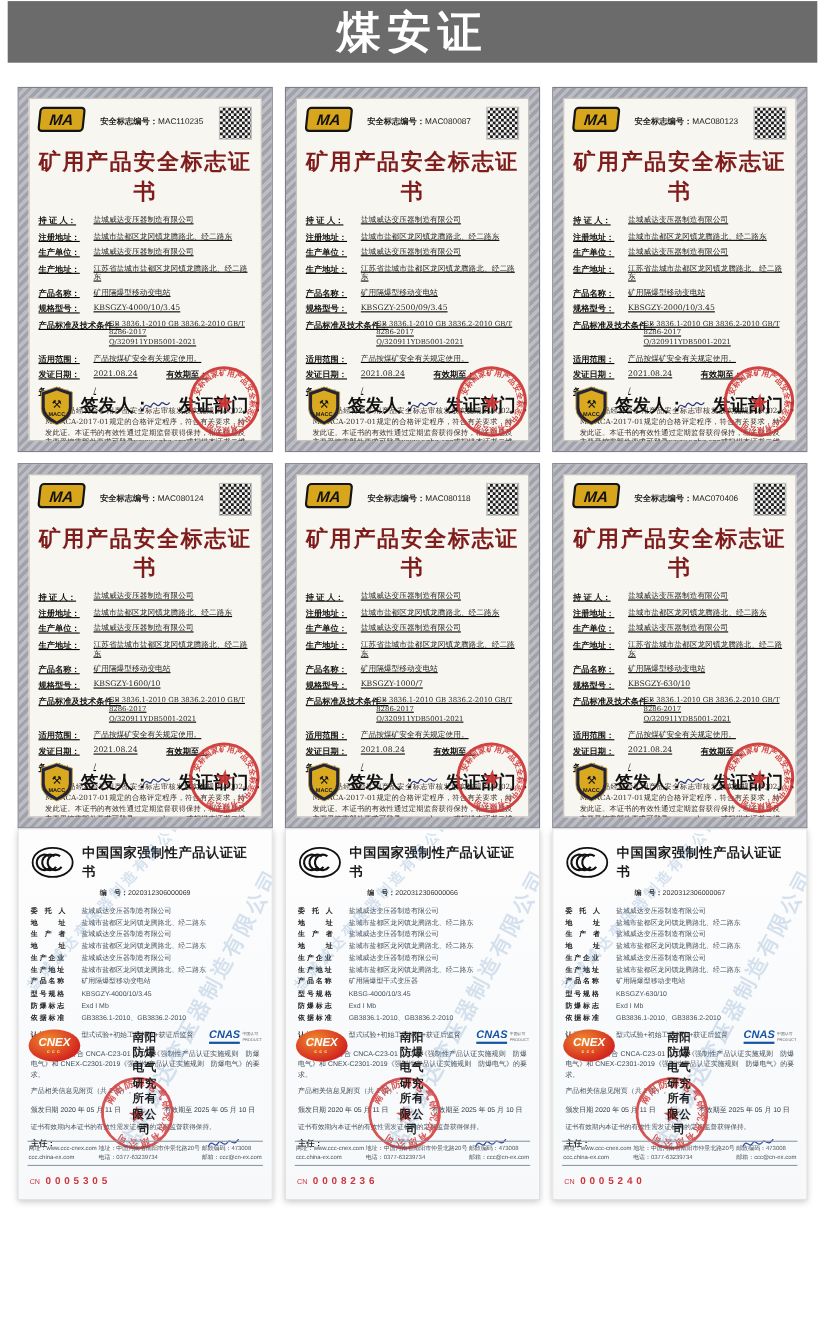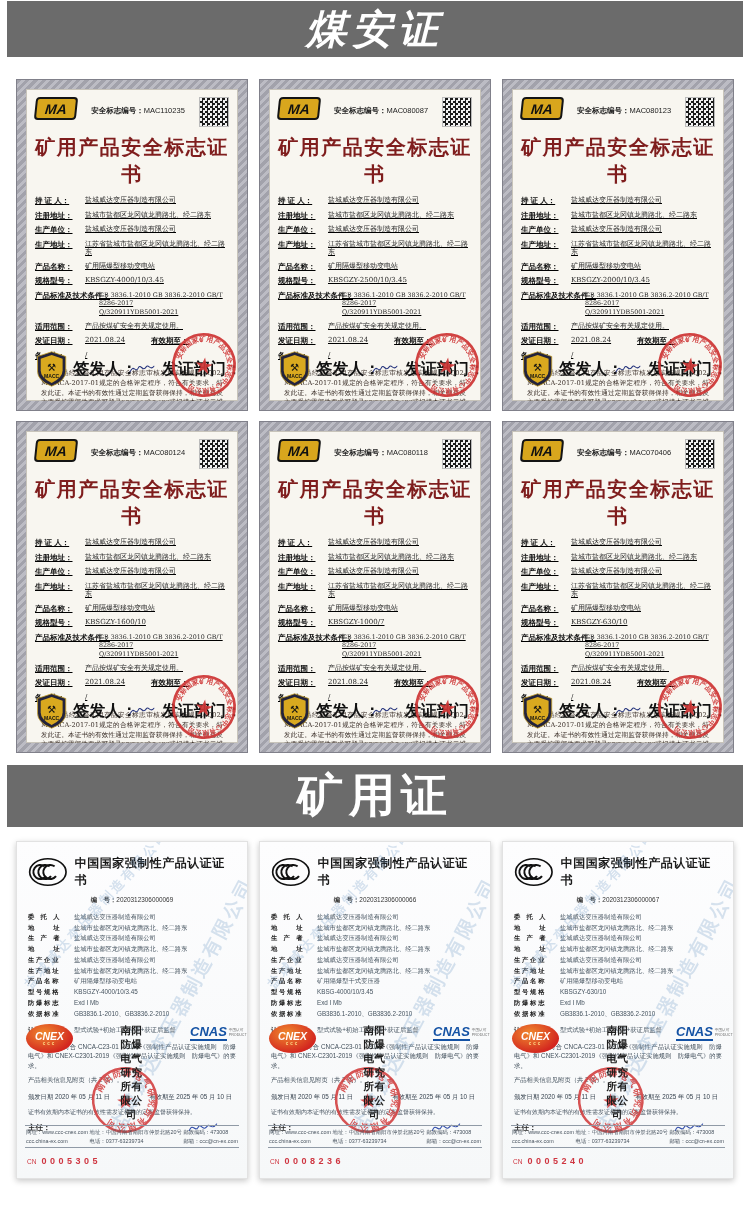--- a/index.html
+++ b/index.html
@@ -4,21 +4,21 @@
 <style>
   * { margin:0; padding:0; box-sizing:border-box; }
   html,body { background:#ffffff; width:750px; font-family:"Liberation Sans", sans-serif; }
   .page { width:750px; height:1214px; position:relative; overflow:hidden; background:#fff; }
 
   
   .banner { background:#6b6b6b; margin:0 7px; display:flex; align-items:center; justify-content:center; }
   .banner.b1 { height:56px; margin-top:1px; }
   .banner.b2 { height:62px; margin-top:12px; margin-bottom:14px; }
   .banner span { color:#fff; font-weight:900; letter-spacing:6px; }
-  .banner.b1 span { font-size:40px;font-style:italic; }
+  .banner.b1 span { font-size:40px; }
   .banner.b2 span { font-size:46px; }
 
   
   .grid { display:grid; grid-template-columns:repeat(3,232px); gap:10px 11px; justify-content:center; margin-top:22px; }
   .grid.ccc-grid { margin-top:0; }
 
   
   .ma-card { width:232px; height:332px; padding:9px; border:1px solid #80808a;
     background:repeating-linear-gradient(135deg,#a2a2ab 0 3px,#bcbcc4 3px 6px); position:relative; }
   .ma-inner { background:#f8f6f0; width:100%; height:100%; padding:8px 9px; position:relative;
@@ -69,21 +69,21 @@
   .ccc-director { text-align:right; font-size:7.5px; font-weight:700; color:#222; margin:3px 16px 0 0;
     display:flex; justify-content:space-between; align-items:center; }
   .ccc-footer { position:absolute; left:9px; right:9px; bottom:56px; display:flex; align-items:flex-start;gap:44px; }
   .cnex { width:47px; height:29px; border-radius:50%; flex-shrink:0;
     background:radial-gradient(ellipse at 38% 32%, #f08a2e, #d3261f 72%);
     display:flex; flex-direction:column; align-items:center; justify-content:center;
     color:#fff; font-style:italic; font-weight:900; font-size:10.5px; line-height:1; }
   .cnex small { font-size:4.5px; color:#ffe08a; font-style:normal; letter-spacing:2px; margin-top:1px; }
   .ccc-org { flex:1; text-align:center; font-size:10.5px; font-weight:900; letter-spacing:.5px; color:#1d1d1d; }
   .cnas { flex-shrink:0; width:48px; display:flex; align-items:center; }
-  .cnas b { font-size:13px; font-style:italic; font-weight:900; color:#1452a4; border-bottom:2px solid #1452a4; }
+  .cnas b { font-size:10px; font-style:italic; font-weight:900; color:#1452a4; border-bottom:2px solid #1452a4; }
   .cnas .cap { font-size:3.6px; color:#666; line-height:1.3; margin-left:2px; }
   .ccc-contact { position:absolute; left:8px; right:8px; bottom:30px; display:flex; justify-content:space-between;
     border-top:1px solid #909aa6; border-bottom:1px solid #909aa6; padding:2px 1px; font-size:5.4px;
     color:#47525e; line-height:1.55; }
   .ccc-cn { position:absolute; left:10px; bottom:12px; color:#cf3540; font-size:8px; display:flex; align-items:baseline; }
   .ccc-cn .pre { font-size:6.5px; margin-right:5px; }
   .ccc-cn .num { font-weight:700; letter-spacing:3.5px; font-size:9px; }
   .ccc-seal { position:absolute; left:50%; bottom:42px; transform:translateX(-60%) rotate(-6deg); opacity:.88; }
 </style>
 </head>
@@ -208,21 +208,21 @@
       <div class="mrow">
         <span class="mlab">生产地址：</span>
         <span class="mval">江苏省盐城市盐都区龙冈镇龙腾路北、经二路东</span>
       </div>
       <div class="mrow">
         <span class="mlab">产品名称：</span>
         <span class="mval">矿用隔爆型移动变电站</span>
       </div>
       <div class="mrow">
         <span class="mlab">规格型号：</span>
-        <span class="mval">KBSGZY-2500/10/3.45</span>
+        <span class="mval">KBSGZY-2500/09/3.45</span>
       </div>
       <div class="mrow">
         <span class="mlab wide">产品标准及技术条件：</span>
         <span class="mval small">
           <span>GB 3836.1-2010  GB 3836.2-2010   GB/T 8286-2017</span><br>
           <span>Q/320911YDB5001-2021</span>
         </span>
       </div>
       <div class="mrow">
         <span class="mlab">适用范围：</span>
@@ -606,23 +606,20 @@
         <path id="ma-arc-5" d="M 50,50 m -35,0 a 35,35 0 1,1 70,0 a 35,35 0 1,1 -70,0" fill="none"></path>
         <text font-size="10" fill="#ce3434" font-weight="bold">
           <textPath href="#ma-arc-5" startOffset="3">安标国家矿用产品安全标志中心有限公司</textPath>
         </text>
         <text x="50" y="62" text-anchor="middle" font-size="32" fill="#ce3434">★</text>
       </svg>
     </div>
   </div>
 </div>
 
-  <div class="banner b2">
-    <span>矿用证</span>
-  </div>
 
   <div class="grid ccc-grid">
   <div class="ccc-card">
     <span class="ccc-wm wm1">盐城威达变压器制造有限公司</span>
     <span class="ccc-wm wm2">盐城威达变压器制造有限公司</span>
 
     <div class="ccc-head">
       <svg width="40" height="34" viewBox="0 0 48 40">
         <ellipse cx="24" cy="20" rx="22" ry="16" fill="none" stroke="#111" stroke-width="2"></ellipse>
         <circle cx="15" cy="20" r="8.5" fill="none" stroke="#111" stroke-width="2.4" stroke-dasharray="40 14" transform="rotate(36 15 20)"></circle>

